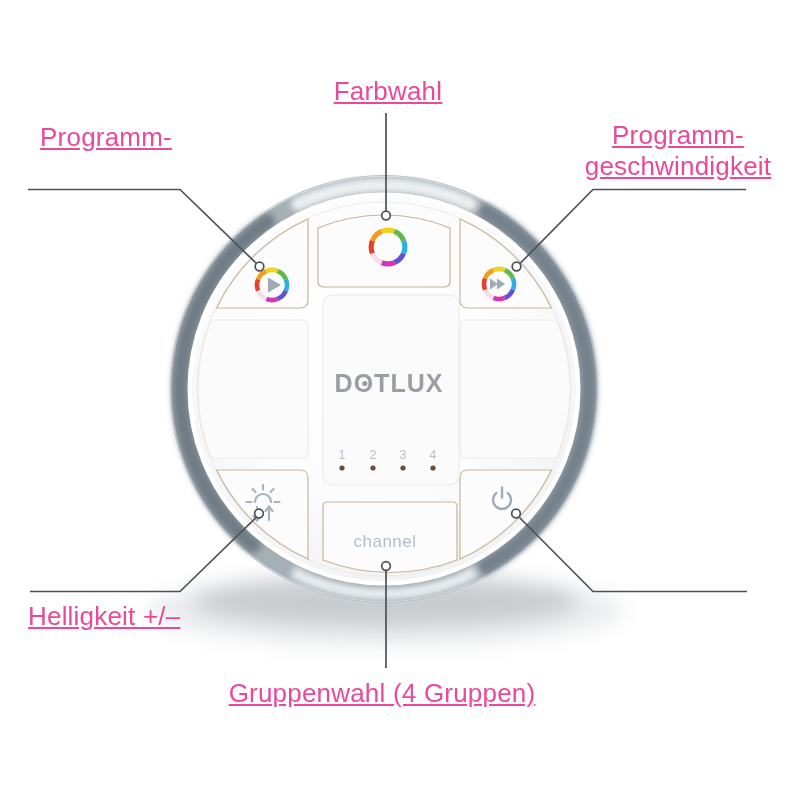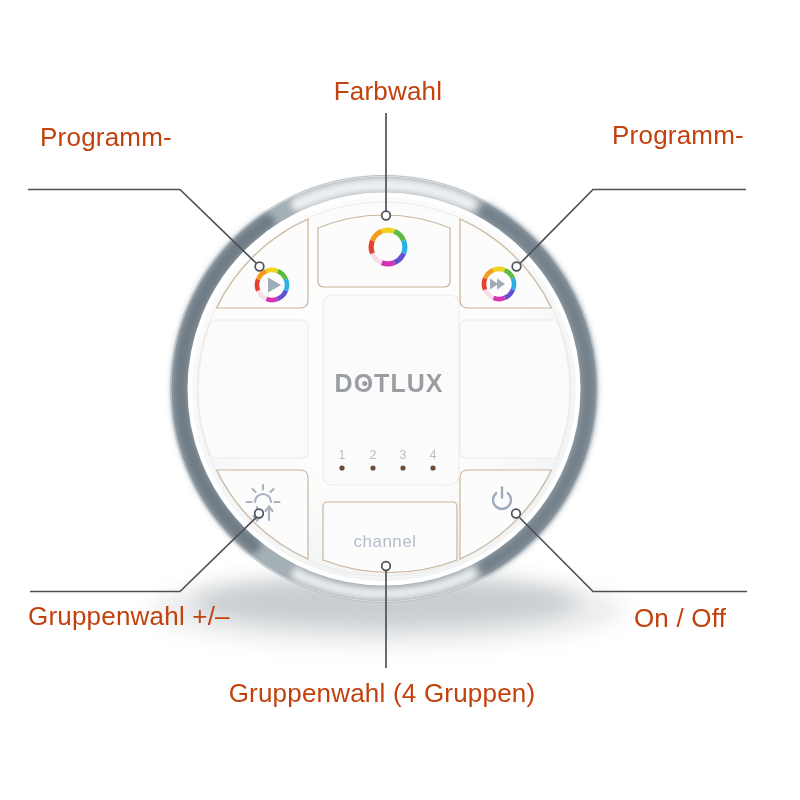--- a/index.html
+++ b/index.html
@@ -1,20 +1,20 @@
 <!DOCTYPE html>
 <html><head>
 <meta charset="utf-8">
 <style>
   html,body{margin:0;padding:0;background:#ffffff;}
   .stage{position:relative;width:800px;height:800px;background:#ffffff;overflow:hidden;
          font-family:"Liberation Sans",sans-serif;}
   .stage svg{position:absolute;left:0;top:0;}
-  .callout{position:absolute;color:#c2410c;font-size:26px;font-weight:400;
-           line-height:1.18;letter-spacing:0.2px;}
+  .callout{position:absolute;color:#ec4899;font-size:26px;font-weight:400;
+           line-height:1.18;letter-spacing:0.2px;text-decoration:underline;}
   .center{text-align:center;}
   .left{text-align:left;}
 </style>
 </head>
 <body>
 
 <div class="stage">
 
 <svg width="800" height="800" viewBox="0 0 800 800">
   <defs>
@@ -140,27 +140,25 @@
 <div class="callout center" style="left:288px;top:76px;width:200px;">
   <span>Farbwahl</span>
 </div>
 
 <div class="callout center" style="left:6px;top:122px;width:200px;">
   <div>Programm-</div>
 </div>
 
 <div class="callout center" style="left:556px;top:120px;width:244px;">
   <div>Programm-</div>
+  <div>geschwindigkeit</div>
 </div>
 
 <div class="callout left" style="left:28px;top:601px;width:220px;">
-  <span>Gruppenwahl +/–</span>
+  <span>Helligkeit +/–</span>
 </div>
 
-<div class="callout center" style="left:585px;top:603px;width:190px;">
-  <span>On / Off</span>
-</div>
 
 <div class="callout center" style="left:181px;top:678px;width:402px;">
   <span>Gruppenwahl (4 Gruppen)</span>
 </div>
 
 </div>
 
 </body></html>

